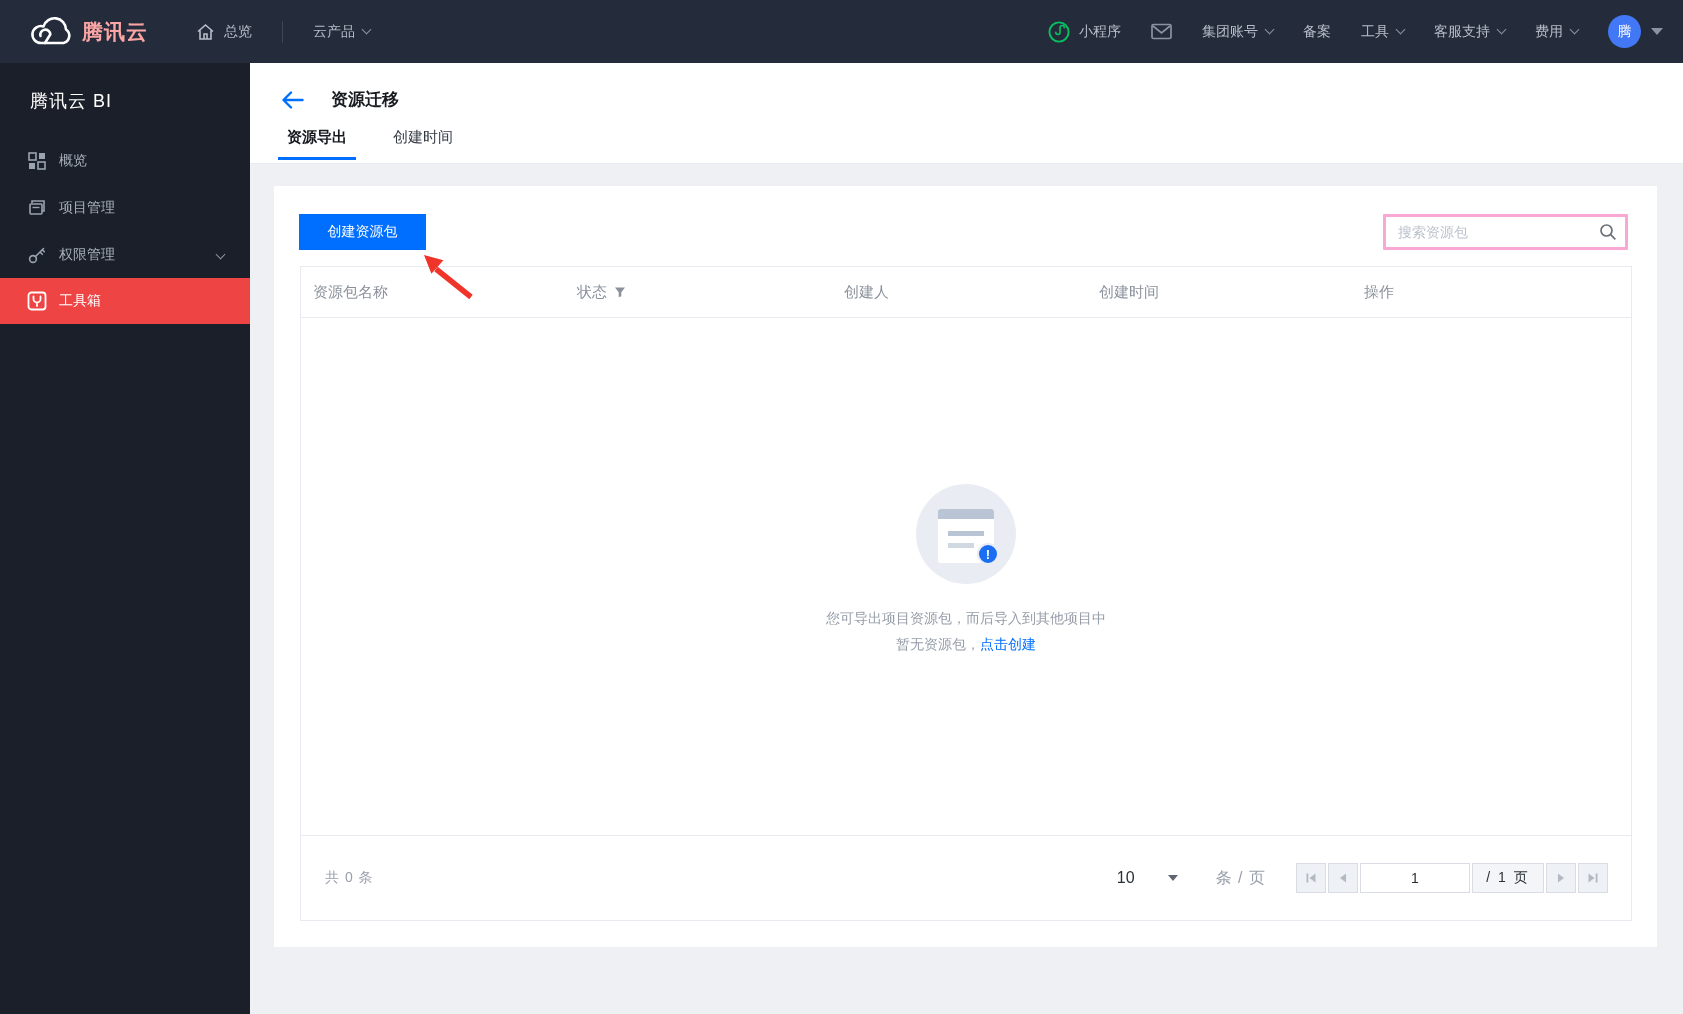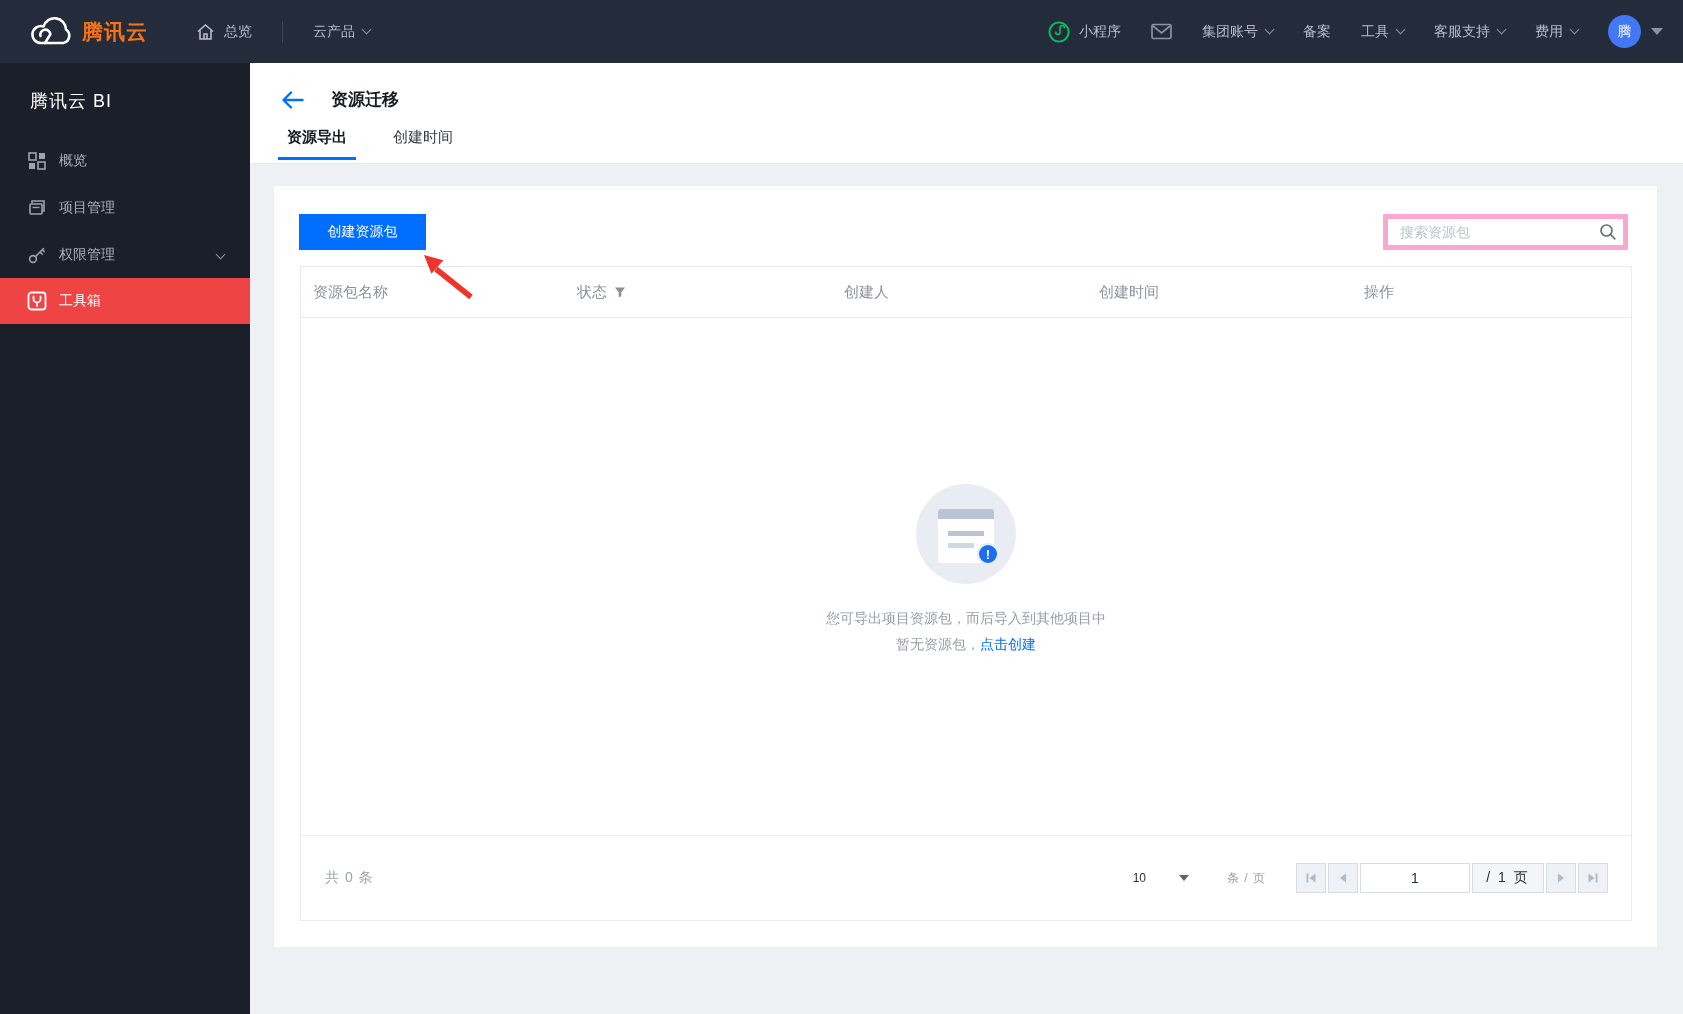--- a/index.html
+++ b/index.html
@@ -2,21 +2,21 @@
 <html><head>
 <meta charset="utf-8">
 <style>
   * { margin:0; padding:0; box-sizing:border-box; }
   html,body { width:1683px; height:1014px; overflow:hidden;
     font-family:"Liberation Sans","DejaVu Sans",sans-serif; background:#eef0f4; }
 
   
   .topnav { position:relative; height:63px; background:#242c3b; display:flex;
     align-items:center; padding-left:28px; color:#b7bdc9; font-size:14px; z-index:20;}
-  .brand { color:#f97316; font-size:21px; font-weight:bold; margin-left:10px; letter-spacing:1px;}
+  .brand { color:#fca5a5; font-size:21px; font-weight:bold; margin-left:10px; letter-spacing:1px;}
   .nav-item { display:flex; align-items:center; cursor:pointer; white-space:nowrap;}
   .nav-item .lbl { color:#b7bdc9; }
   .nav-home { margin-left:48px; gap:9px;}
   .nav-divider { width:1px; height:22px; background:#3d4658; margin:0 30px;}
   .chev { display:inline-block; width:7px; height:7px; border-right:1.5px solid #8a93a3;
     border-bottom:1.5px solid #8a93a3; transform:rotate(45deg); margin-left:8px;
     position:relative; top:-2px;}
   .nav-search { position:absolute; left:749px; top:13px; width:226px; height:37px;
     background:#2c3546; border-radius:2px; display:flex; align-items:center; padding:0 12px 0 14px;}
   .nav-search input { flex:1; background:transparent; border:none; outline:none;
@@ -52,21 +52,21 @@
     height:3px; background:#006eff;}
 
   .content { background:#eef0f4; height:850px; padding:22px 26px 0 24px;}
   .card { background:#fff; height:761px; position:relative;}
 
   .toolbar { display:flex; justify-content:space-between; align-items:flex-start;
     padding:28px 29px 0 25px;}
   .btn-primary { width:127px; height:36px; background:#006eff; color:#fff; border:none;
     font-size:14px; cursor:pointer; font-family:inherit;}
   .pkg-search { position:relative; width:245px; height:36px;}
-  .pkg-search input { width:100%; height:100%; border:5px solid #f9a8d4; border-radius:1px;
+  .pkg-search input { width:100%; height:100%; border:3px solid #f9a8d4; border-radius:1px;
     padding:0 36px 0 12px; font-size:14px; color:#333; outline:none; font-family:inherit;}
   .pkg-search input::placeholder { color:#bcc2cc; }
   .pkg-search svg { position:absolute; right:11px; top:9px; }
 
   .annot-arrow { position:absolute; left:140px; top:64px; pointer-events:none; z-index:5;}
 
   .table-box { margin:16px 25px 0 26px; border:1px solid #e7eaee; height:655px;
     display:flex; flex-direction:column;}
   .t-header { height:51px; border-bottom:1px solid #e7eaee; display:flex; align-items:center;
     color:#8b919c; font-size:15px; flex:none;}
@@ -86,21 +86,21 @@
     background:#1b6df2; border:2px solid #e9edf3; color:#fff; font-size:13px; font-weight:bold;
     display:flex; align-items:center; justify-content:center; line-height:1;}
   .empty-line1 { margin-top:26px; color:#959ca8; font-size:14px;}
   .empty-line2 { margin-top:8px; color:#959ca8; font-size:14px;}
   .link { color:#006eff; cursor:pointer;}
 
   .t-footer { height:85px; border-top:1px solid #e7eaee; display:flex; align-items:center;
     justify-content:space-between; padding:0 23px 0 24px; flex:none;}
   .total { color:#9aa0ab; font-size:14px; letter-spacing:1px;}
   .pager { display:flex; align-items:center;}
-  .page-size { display:flex; align-items:center; font-size:12px; color:#2b3037; cursor:pointer;gap:26px;}
+  .page-size { display:flex; align-items:center; font-size:16px; color:#2b3037; cursor:pointer;gap:26px;}
   .ps-tri { width:0; height:0; border-left:5px solid transparent; border-right:5px solid transparent;
     border-top:6px solid #5f6672; margin-left:7px;}
   .ps-unit { color:#9aa0ab; margin-left:12px; letter-spacing:1px;}
   .pg-group { display:flex; margin-left:30px; gap:2px; align-items:center;}
   .pg-btn { width:30px; height:30px; background:#eef1f5; border:1px solid #d9dde3;
     display:flex; align-items:center; justify-content:center; cursor:default;}
   .pg-input { width:110px; height:30px; border:1px solid #d9dde3; background:#fff;
     text-align:center; font-size:14px; color:#2b3037; outline:none; font-family:inherit;}
   .pg-label { min-width:72px; height:30px; background:#f3f5f8; border:1px solid #d9dde3;
     display:flex; align-items:center; justify-content:center; font-size:14px; color:#2b3037;

